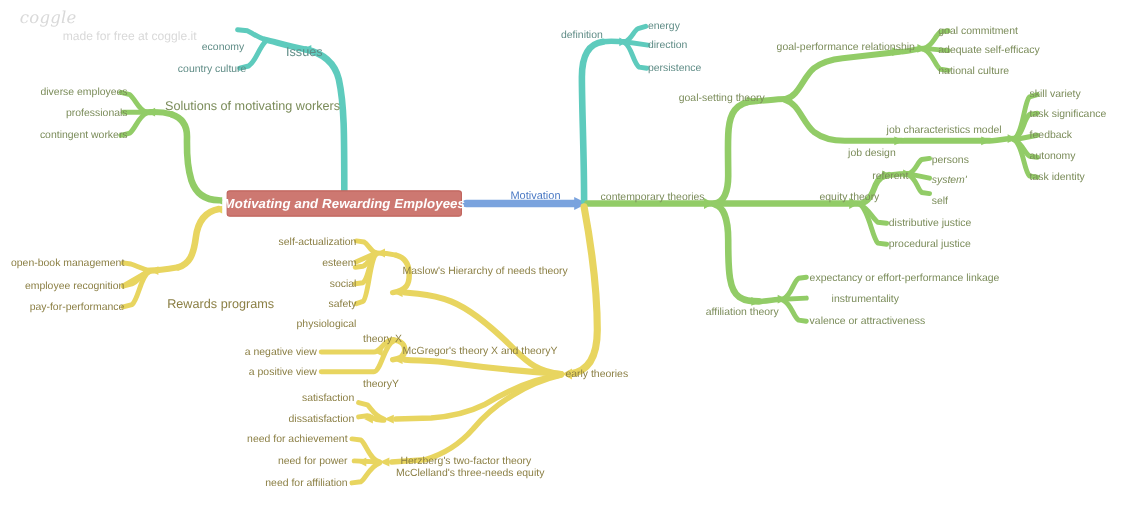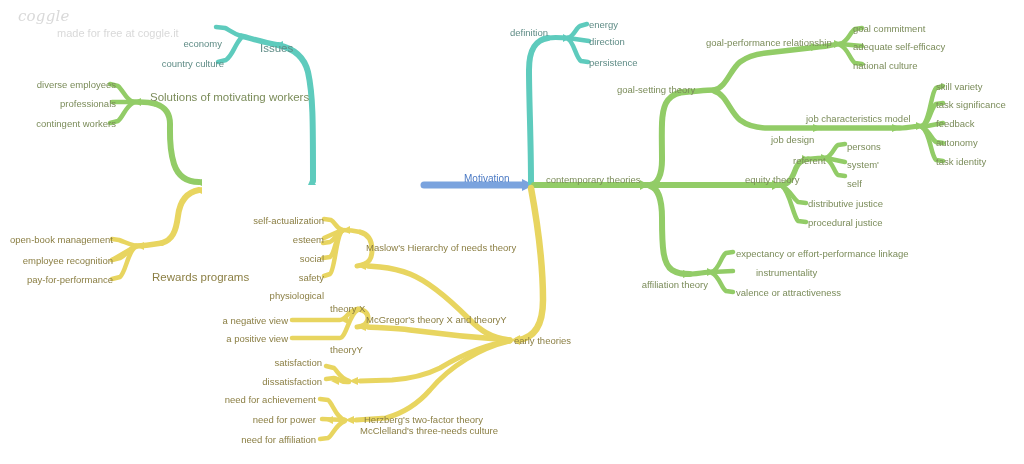--- a/index.html
+++ b/index.html
@@ -225,20 +225,23 @@
     <path class="w yellow" d="M345,420 L322,419" stroke-width="4.5"></path>
     <path class="w yellow" d="M345,421 C336,424 332,436 328,438 L320,439" stroke-width="4.5"></path>
     <polygon class="ar-yellow" points="333,416 325,420 333,424"></polygon>
   </svg>
 
   <div class="brand">
     <div class="brand-name">coggle</div>
     <div class="brand-tag">made for free at coggle.it</div>
   </div>
 
+  <div class="center-node">
+    <span>Motivating and Rewarding Employees</span>
+  </div>
 
   <div class="lbl c-teal big" style="left:260px; top:42px;">Issues</div>
   <div class="lbl r c-teal" style="left:222px; top:43px;">economy</div>
   <div class="lbl r c-teal" style="left:224px; top:63px;">country culture</div>
 
   <div class="lbl c-green big" style="left:150px; top:91px;">Solutions of motivating workers</div>
   <div class="lbl r c-green" style="left:116px; top:84px;">diverse employees</div>
   <div class="lbl r c-green" style="left:116px; top:103px;">professionals</div>
   <div class="lbl r c-green" style="left:116px; top:123px;">contingent workers</div>
 
@@ -266,21 +269,21 @@
   <div class="lbl c-green" style="left:806px; top:113px;">job characteristics model</div>
   <div class="lbl l c-green" style="left:936px; top:86px;">skill variety</div>
   <div class="lbl l c-green" style="left:936px; top:104px;">task significance</div>
   <div class="lbl l c-green" style="left:936px; top:123px;">feedback</div>
   <div class="lbl l c-green" style="left:936px; top:142px;">autonomy</div>
   <div class="lbl l c-green" style="left:936px; top:161px;">task identity</div>
 
   <div class="lbl c-green" style="left:745px; top:174px;">equity theory</div>
   <div class="lbl c-green" style="left:793px; top:155px;">referent</div>
   <div class="lbl l c-green" style="left:847px; top:146px;">persons</div>
-  <div class="lbl l c-green" style="left:847px; top:164px;">system'</div>
+  <div class="lbl l c-green" style="left:847px; top:164px;font-style:italic;">system'</div>
   <div class="lbl l c-green" style="left:847px; top:183px;text-align:center;">self</div>
   <div class="lbl l c-green" style="left:808px; top:203px;">distributive justice</div>
   <div class="lbl l c-green" style="left:808px; top:222px;">procedural justice</div>
 
   <div class="lbl r c-green" style="left:708px; top:284px;">affiliation theory</div>
   <div class="lbl l c-green" style="left:736px; top:253px;">expectancy or effort-performance linkage</div>
   <div class="lbl l c-green" style="left:756px; top:272px;">instrumentality</div>
   <div class="lbl l c-green" style="left:736px; top:292px;">valence or attractiveness</div>
 
   <div class="lbl l c-yellow" style="left:514px; top:340px;">early theories</div>
@@ -295,18 +298,18 @@
   <div class="lbl l c-yellow" style="left:366px; top:319px;">McGregor's theory X and theoryY</div>
   <div class="lbl l c-yellow" style="left:330px; top:308px;">theory X</div>
   <div class="lbl r c-yellow" style="left:288px; top:320px;">a negative view</div>
   <div class="lbl r c-yellow" style="left:288px; top:338px;">a positive view</div>
   <div class="lbl l c-yellow" style="left:330px; top:349px;">theoryY</div>
 
   <div class="lbl l c-yellow" style="left:364px; top:381px;margin-top:38px;">Herzberg's two-factor theory</div>
   <div class="lbl r c-yellow" style="left:322px; top:362px;">satisfaction</div>
   <div class="lbl r c-yellow" style="left:322px; top:381px;">dissatisfaction</div>
 
-  <div class="lbl l c-yellow" style="left:360px; top:430px;">McClelland's three-needs culture</div>
+  <div class="lbl l c-yellow" style="left:360px; top:430px;">McClelland's three-needs equity</div>
   <div class="lbl r c-yellow" style="left:316px; top:399px;">need for achievement</div>
   <div class="lbl r c-yellow" style="left:316px; top:419px;">need for power</div>
   <div class="lbl r c-yellow" style="left:316px; top:439px;">need for affiliation</div>
 
 </div>
 
 </body></html>

